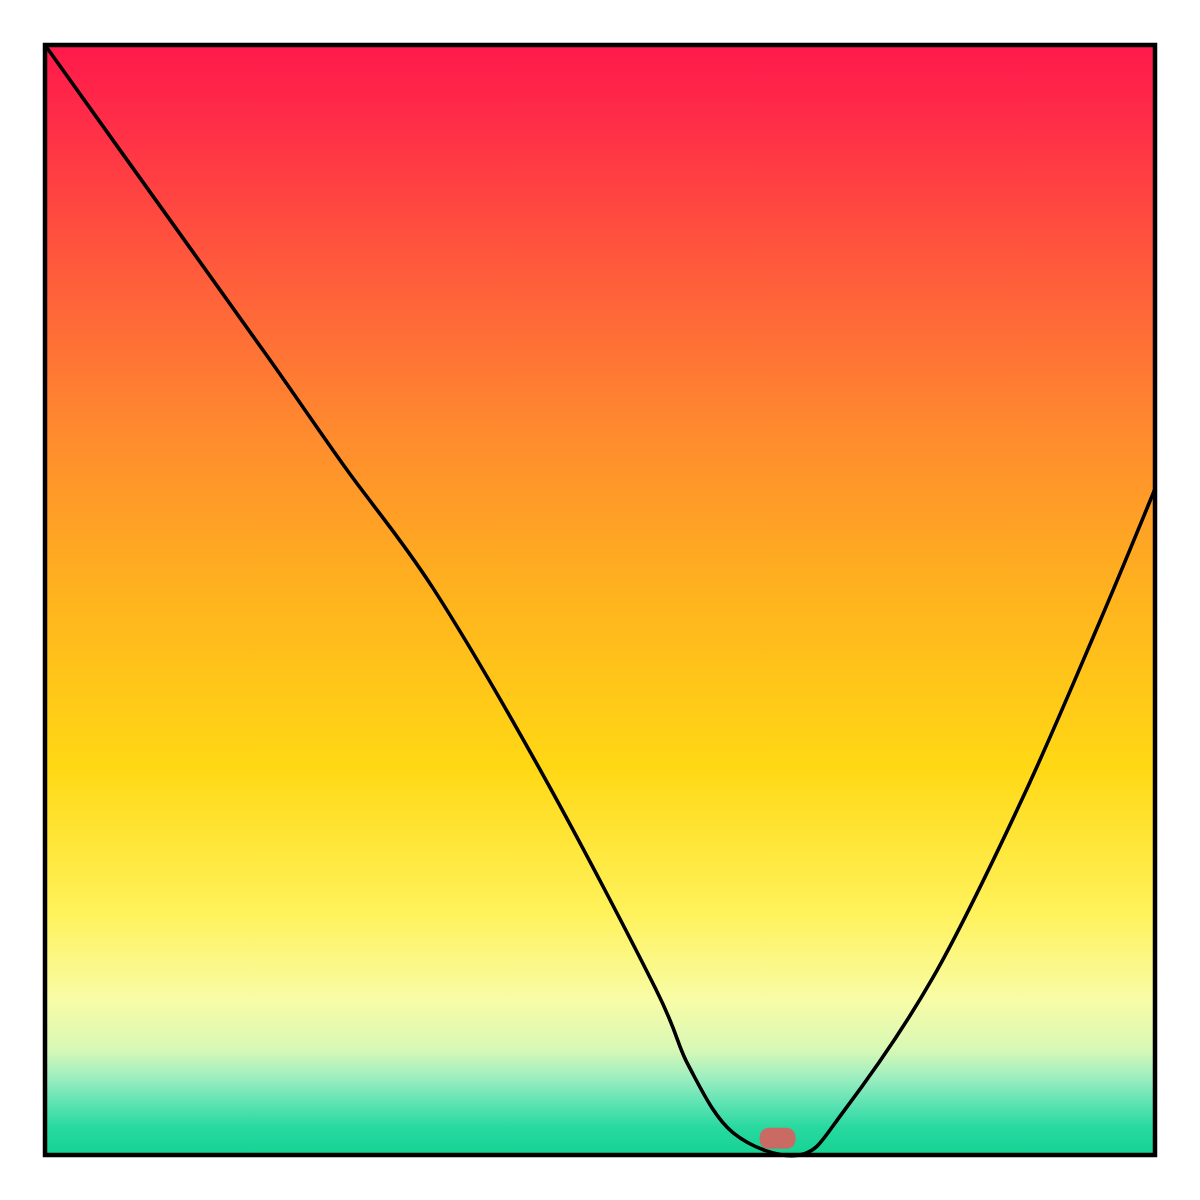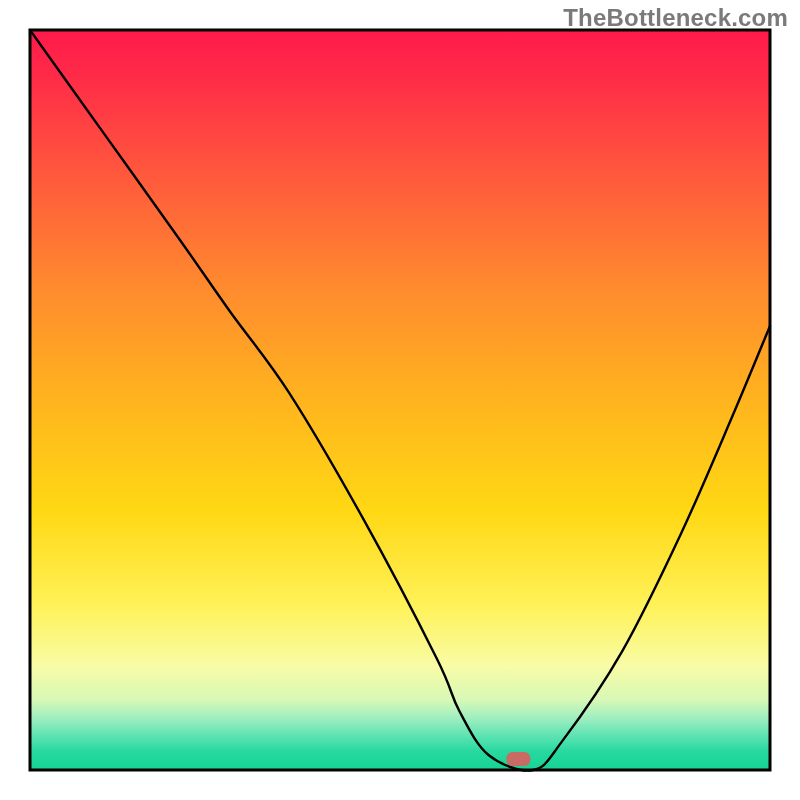--- a/index.html
+++ b/index.html
@@ -27,21 +27,20 @@
   svg.chart {
     position: absolute;
     left: 0;
     top: 0;
   }
 </style>
 </head>
 <body>
 
 <div class="stage">
-  <div class="watermark">TheBottleneck.com</div>
 
   <svg class="chart" width="800" height="800" viewBox="0 0 800 800">
     <defs>
       <linearGradient id="bg-grad" x1="0" y1="0" x2="0" y2="1">
 
       <stop offset="0.00%" stop-color="#ff1a4b"></stop>
           <stop offset="6.00%" stop-color="#ff2a48"></stop>
           <stop offset="20.00%" stop-color="#ff5a3c"></stop>
           <stop offset="35.00%" stop-color="#ff8b2e"></stop>
           <stop offset="50.00%" stop-color="#ffb41e"></stop>

